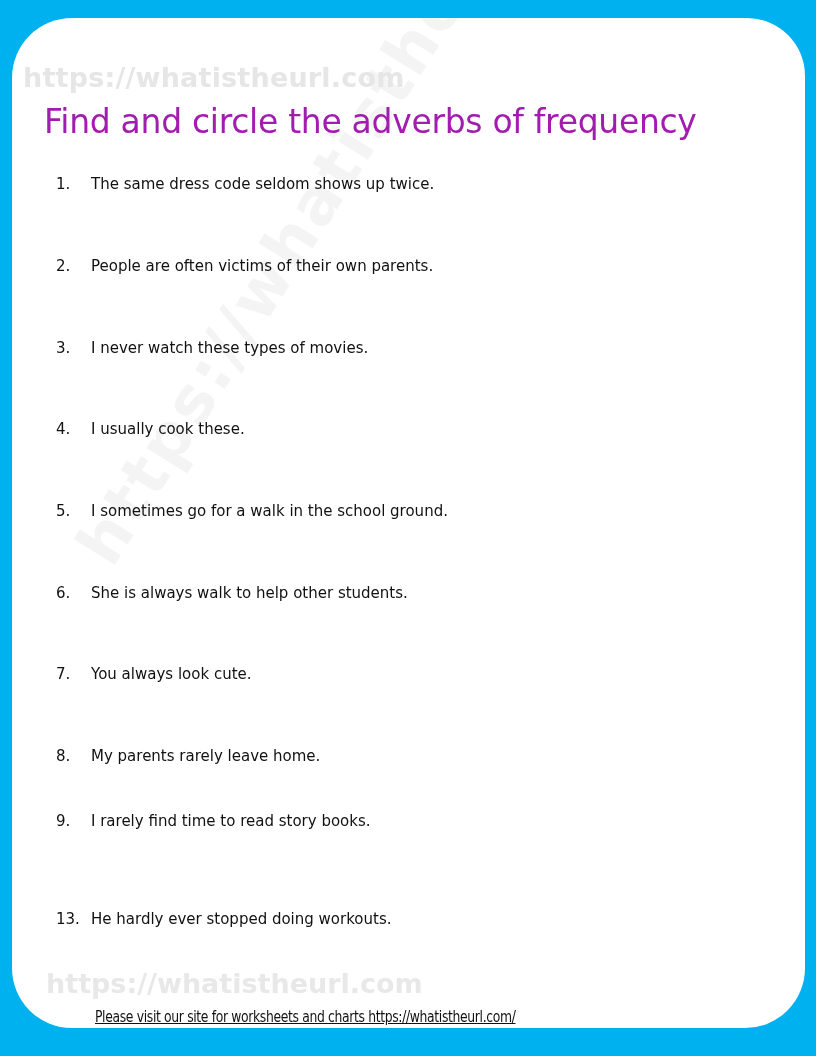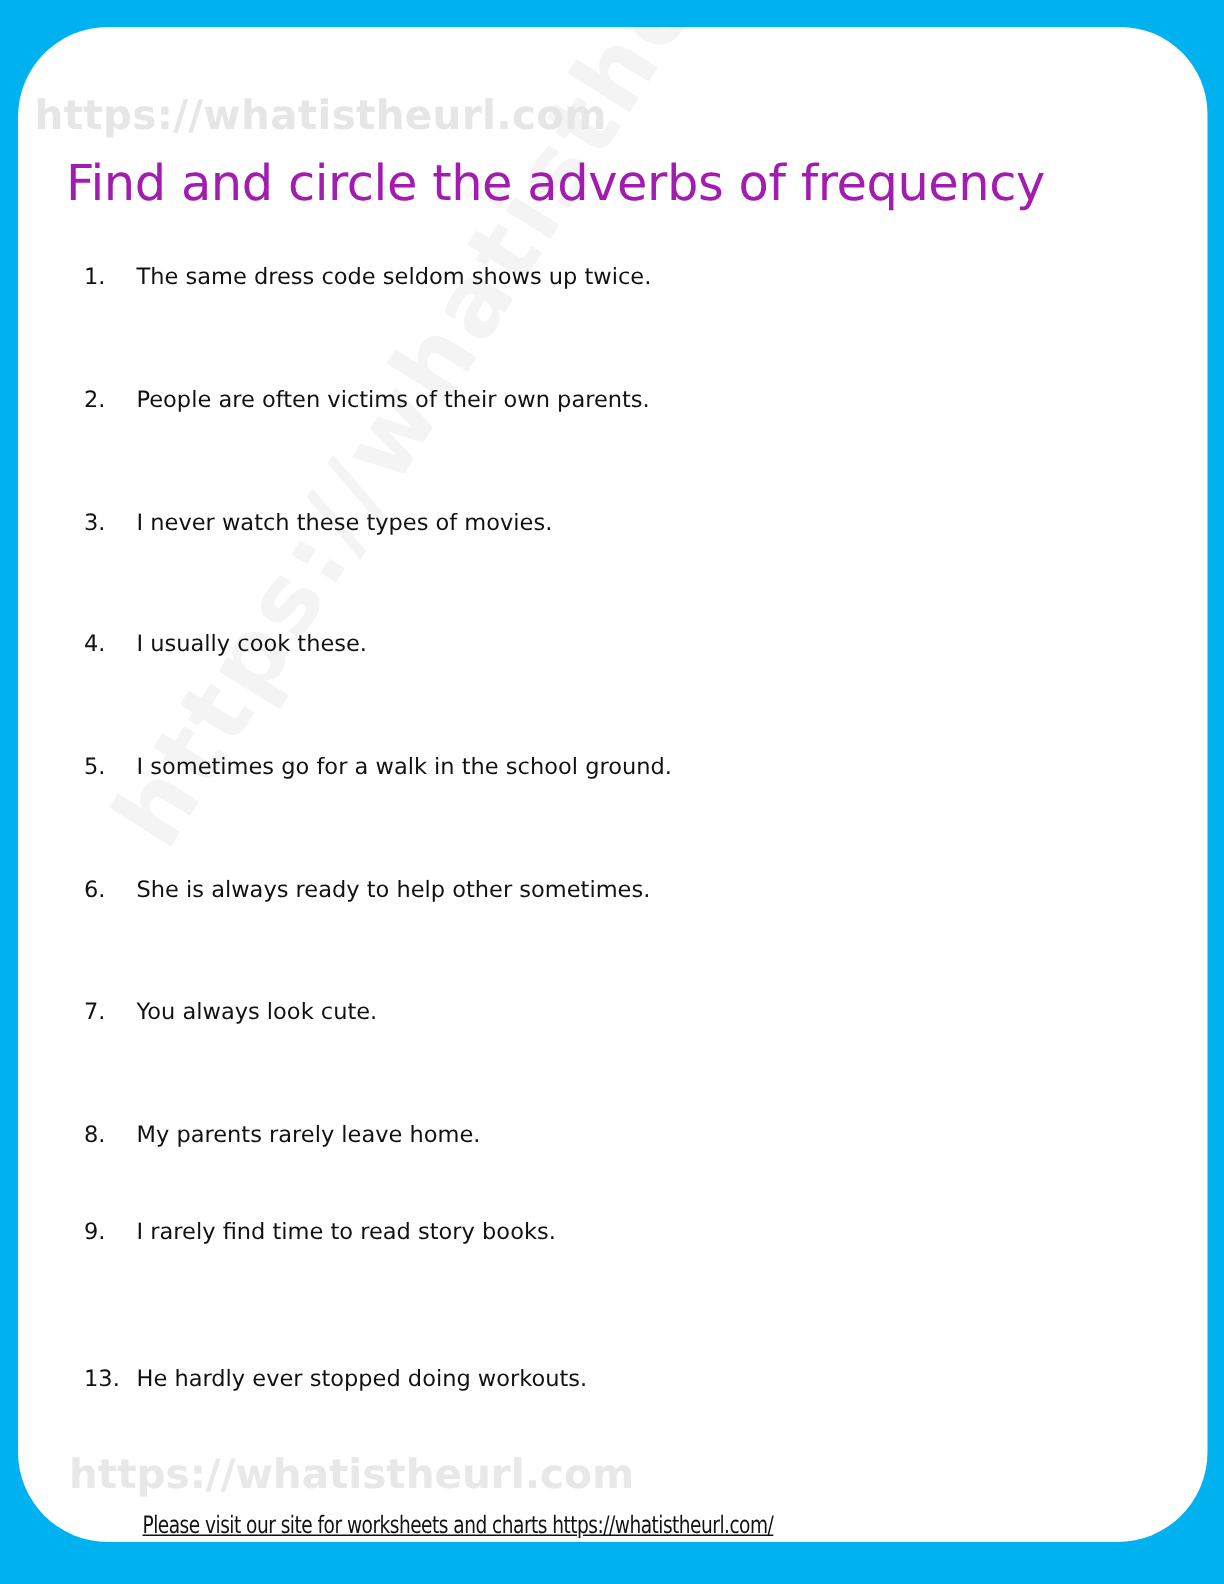--- a/index.html
+++ b/index.html
@@ -126,21 +126,21 @@
     <li class="q" style="top:321px">
       <span class="q-num">3.</span><span>I never watch these types of movies.</span>
     </li>
     <li class="q" style="top:402px">
       <span class="q-num">4.</span><span>I usually cook these.</span>
     </li>
     <li class="q" style="top:484px">
       <span class="q-num">5.</span><span>I sometimes go for a walk in the school ground.</span>
     </li>
     <li class="q" style="top:566px">
-      <span class="q-num">6.</span><span>She is always ready to help other sometimes.</span>
+      <span class="q-num">6.</span><span>She is always walk to help other students.</span>
     </li>
     <li class="q" style="top:647px">
       <span class="q-num">7.</span><span>You always look cute.</span>
     </li>
     <li class="q" style="top:729px">
       <span class="q-num">8.</span><span>My parents rarely leave home.</span>
     </li>
     <li class="q" style="top:794px">
       <span class="q-num">9.</span><span>I rarely find time to read story books.</span>
     </li>

